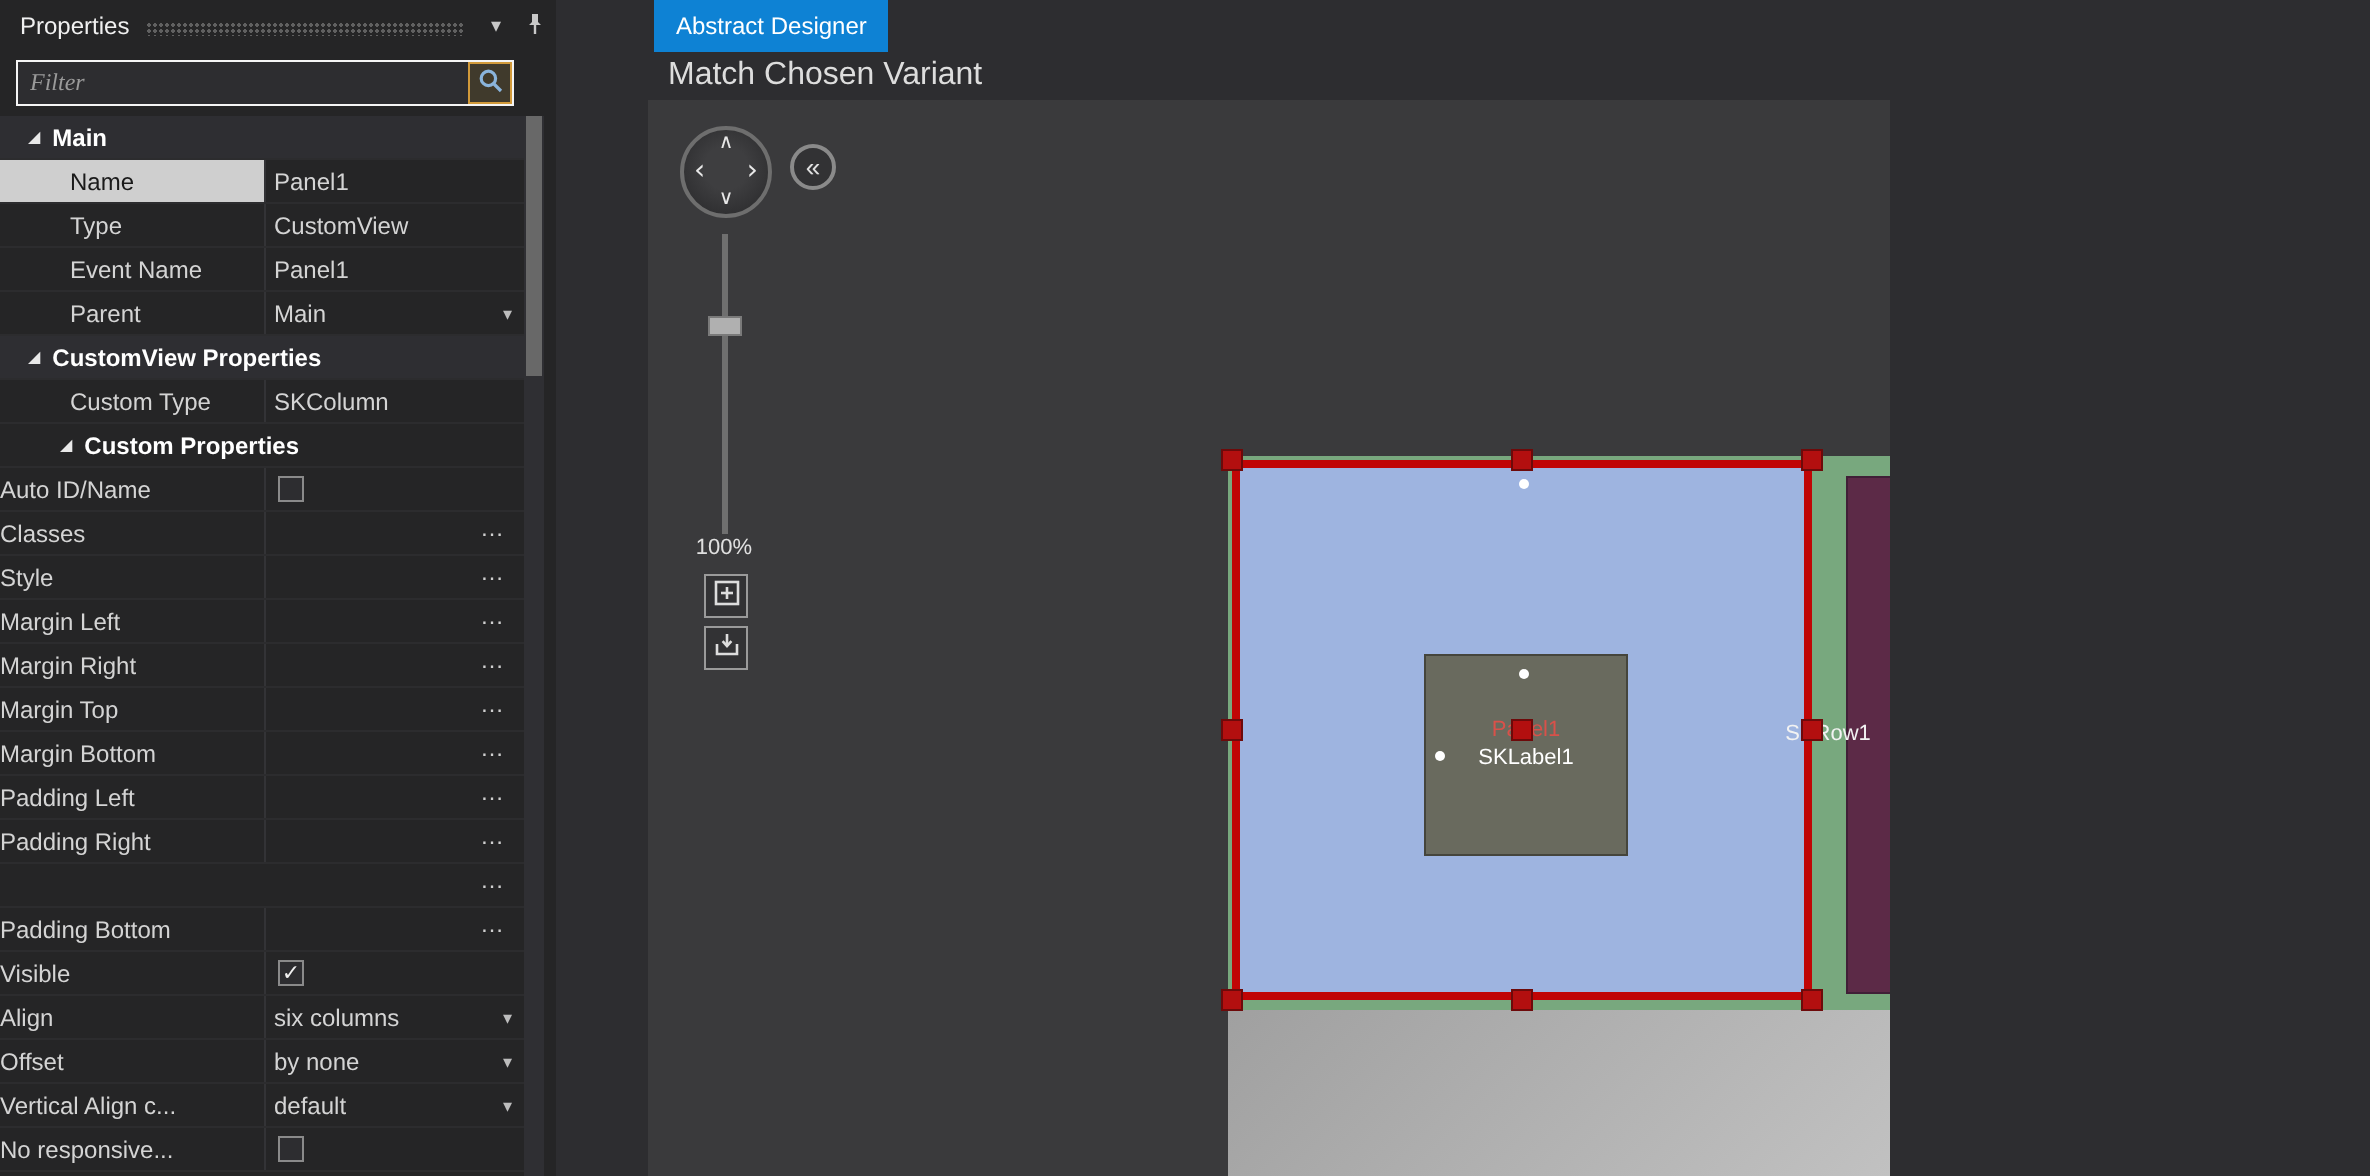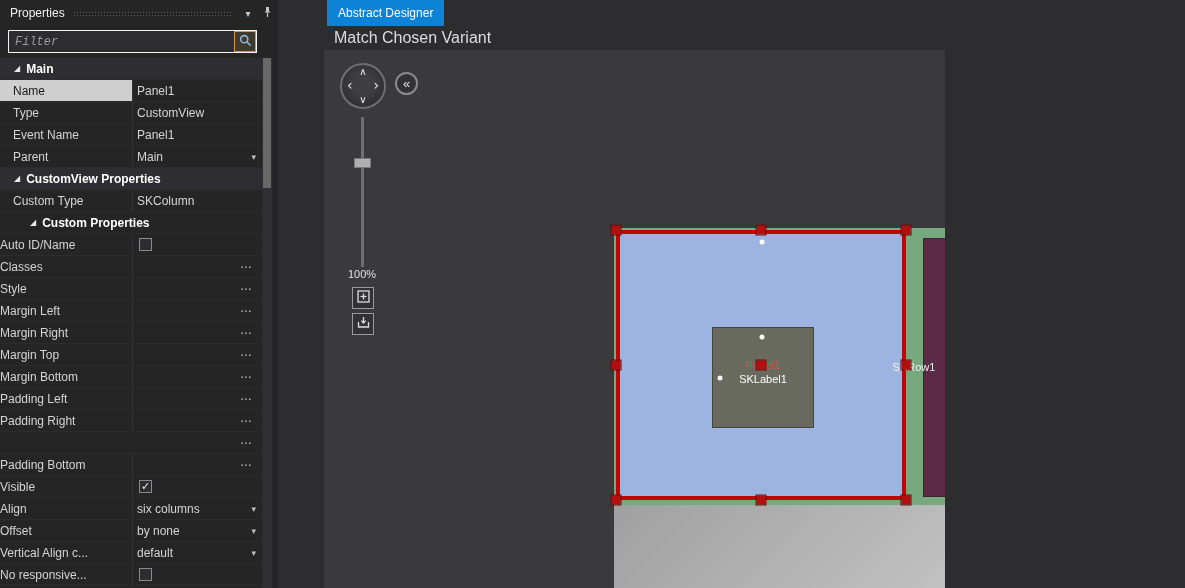--- a/index.html
+++ b/index.html
@@ -11,35 +11,35 @@
   .props-header { position:relative; height:26px; display:flex; align-items:center; }
   .props-title { color:#f0f0f0; font-size:12px; margin-left:10px; white-space:nowrap; }
   .drag-dots { flex:1; height:7px; margin:2px 8px 0 8px;
                background-image:radial-gradient(#606060 0.9px, transparent 1px);
                background-size:3px 3px; }
   .hdr-icon { color:#c8c8c8; width:16px; text-align:center; font-size:10px; margin-right:3px; cursor:pointer; }
 
   .filter-wrap { position:absolute; left:8px; top:30px; width:249px; height:23px; box-sizing:border-box;
                  border:1px solid #f5f5f5; background:#2d2d30; display:flex; align-items:stretch; }
   .filter-input { flex:1; min-width:0; background:transparent; border:none; outline:none; color:#cccccc;
-                  font-style:italic; font-size:12px; padding:0 6px; font-family:Liberation Mono, monospace; }
+                  font-style:italic; font-size:12px; padding:0 6px; font-family:Liberation Serif, serif; }
   .filter-input::placeholder { color:#9a9a9a; font-style:italic; }
   .search-btn { width:22px; border:1px solid #d29a3a; background:#403a2c; margin:0; padding:0;
                 display:flex; align-items:center; justify-content:center; cursor:pointer; }
 
   .grid { position:absolute; left:0; top:58px; width:262px; }
   .prow { height:22px; box-sizing:border-box; border-bottom:1px solid #2c2c2e; display:flex;
           font-size:12px; color:#d4d4d4; background:#252526; align-items:stretch; }
   .prow.header { background:#2e2e32; color:#ffffff; font-weight:bold; align-items:center; }
   .prow.subheader { color:#ffffff; font-weight:bold; align-items:center; }
   .tri { font-family:"DejaVu Sans", sans-serif; font-size:8px; color:#e8e8e8; margin:0 6px 0 14px; cursor:pointer; }
   .prow.subheader .tri { margin-left:30px; }
   .lcell { width:133px; box-sizing:border-box; display:flex; align-items:center;
            border-right:1px solid #333336; overflow:hidden; white-space:nowrap; }
-  .lcell.lvl1 { padding-left:13px;align-items:center; } .lcell.lvl2 { }
+  .lcell.lvl1 { padding-left:35px;align-items:center; } .lcell.lvl2 { }
   .vcell { flex:1; position:relative; display:flex; align-items:center; padding-left:4px;
            overflow:hidden; white-space:nowrap; }
   .prow.sel .lcell { background:#cfcfcf; color:#1a1a1a; }
   .dots3 { position:absolute; right:10px; top:1px; color:#cfcfcf; cursor:pointer; }
   .dd { position:absolute; right:6px; color:#bdbdbd; font-size:9px; cursor:pointer; }
   .cb { width:13px; height:13px; box-sizing:border-box; border:1px solid #8a8a8a; background:#2d2d30;
         margin-left:2px; display:flex; align-items:center; justify-content:center; color:#f0f0f0;
         font-size:11px; line-height:11px; cursor:pointer; font-family:"DejaVu Sans", sans-serif; }
 
   .sb { position:absolute; left:262px; top:58px; width:10px; height:530px; background:#2f2f33; }

